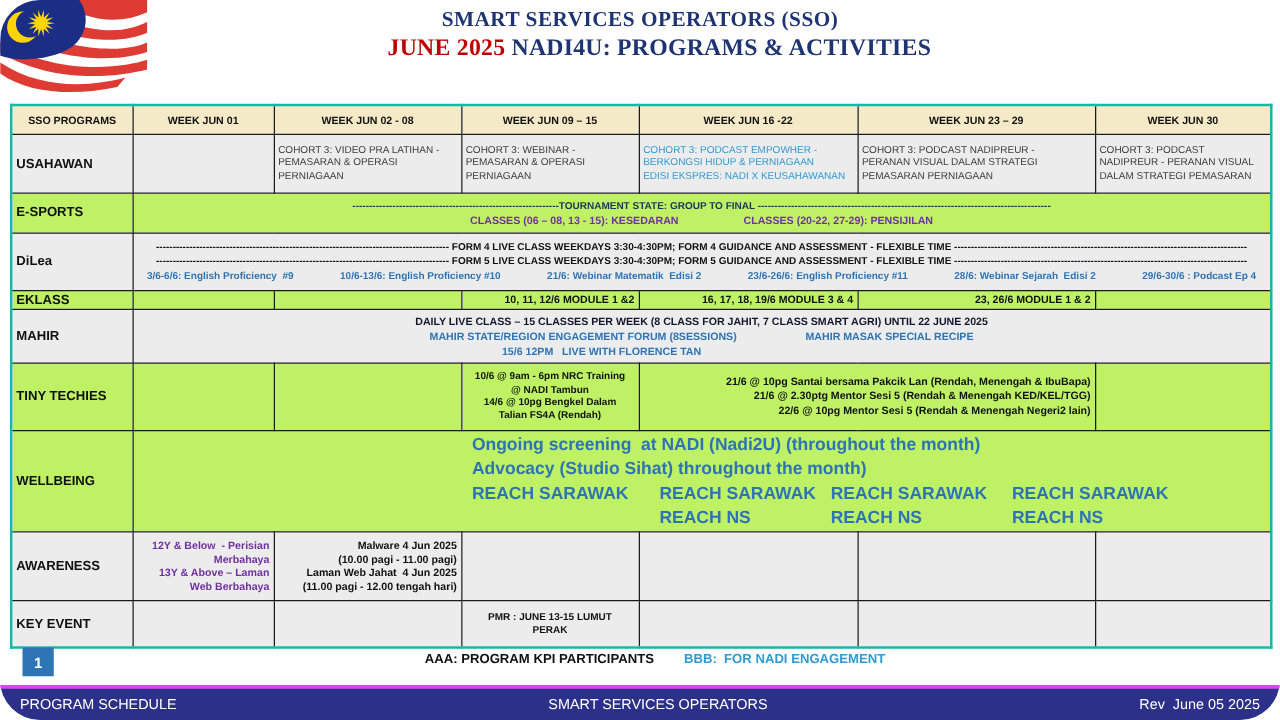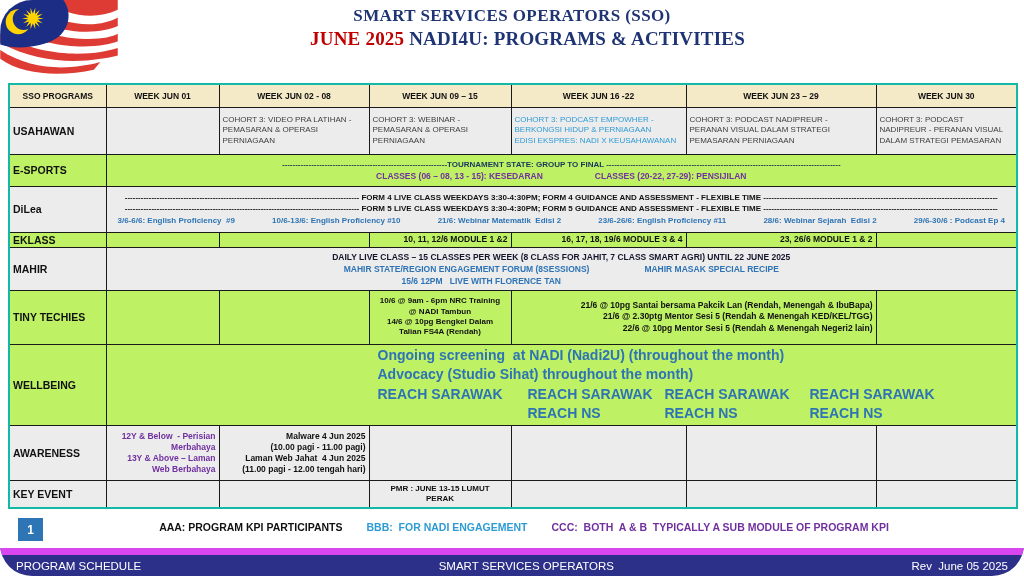--- a/index.html
+++ b/index.html
@@ -43,21 +43,21 @@
   .reach-col{line-height:1.4;}
   .rc1{width:150px;}.rc2{width:137px;}.rc3{width:145px;}
   
   .pagebox{position:absolute;top:518px;left:18px;width:25px;height:23px;background:#2E75B6;color:#fff;
            display:flex;align-items:center;justify-content:center;font-size:12px;font-weight:bold;}
   .legend{position:absolute;top:521px;left:12px;width:100%;display:flex;justify-content:center;gap:24px;
           font-size:10.5px;font-weight:bold;align-items:center;}
   
   .bottombar{position:absolute;left:0;bottom:0;width:1024px;height:28px;background:#2D3089;color:#fff;
              display:flex;align-items:center;justify-content:space-between;padding:0 16px;
-             box-sizing:border-box;font-size:11.5px;border-top:7px solid #d946ef;}
+             box-sizing:border-box;font-size:11.5px;border-top:3px solid #d946ef;}
 </style>
 </head>
 <body>
 
 <div class="page">
 
   <svg class="flag" width="118" height="74" viewBox="0 0 108 68">
     <path fill="#DD3B33" d="M40,0 L108,0 L108,9 C86,19 62,15 40,0 Z"></path>
     <path fill="#DD3B33" d="M28,5 C64,28 94,24 108,16 L108,24 C92,31 60,34 20,13 Z"></path>
     <path fill="#DD3B33" d="M10,16 C56,42 98,37 108,31 L108,38 C96,43 52,50 5,24 Z"></path>
@@ -217,38 +217,37 @@
       <td class="c f85 b black pre">Malware 4 Jun 2025
 (10.00 pagi - 11.00 pagi)
 Laman Web Jahat  4 Jun 2025
 (11.00 pagi - 12.00 tengah hari)</td>
       <td></td>
       <td></td>
       <td></td>
       <td></td>
     </tr>
 
-    <tr class="r-gray" style="height:28px">
+    <tr class="r-gray" style="height:38px">
       <td class="label">KEY EVENT</td>
       <td></td>
       <td></td>
       <td class="c f8 b black pre">PMR : JUNE 13-15 LUMUT
 PERAK</td>
       <td></td>
       <td></td>
       <td></td>
     </tr>
   </tbody>
     </table>
 
   <div class="pagebox">1</div>
   <div class="legend">
     <span class="black pre">AAA: PROGRAM KPI PARTICIPANTS</span>
     <span class="sky pre">BBB:  FOR NADI ENGAGEMENT</span>
-    <span class="purple pre">CCC:  BOTH  A &amp; B  TYPICALLY A SUB MODULE OF PROGRAM KPI</span>
   </div>
 
   <div class="bottombar">
     <span>PROGRAM SCHEDULE</span>
     <span>SMART SERVICES OPERATORS</span>
     <span class="pre">Rev  June 05 2025</span>
   </div>
 
 </div>
 

